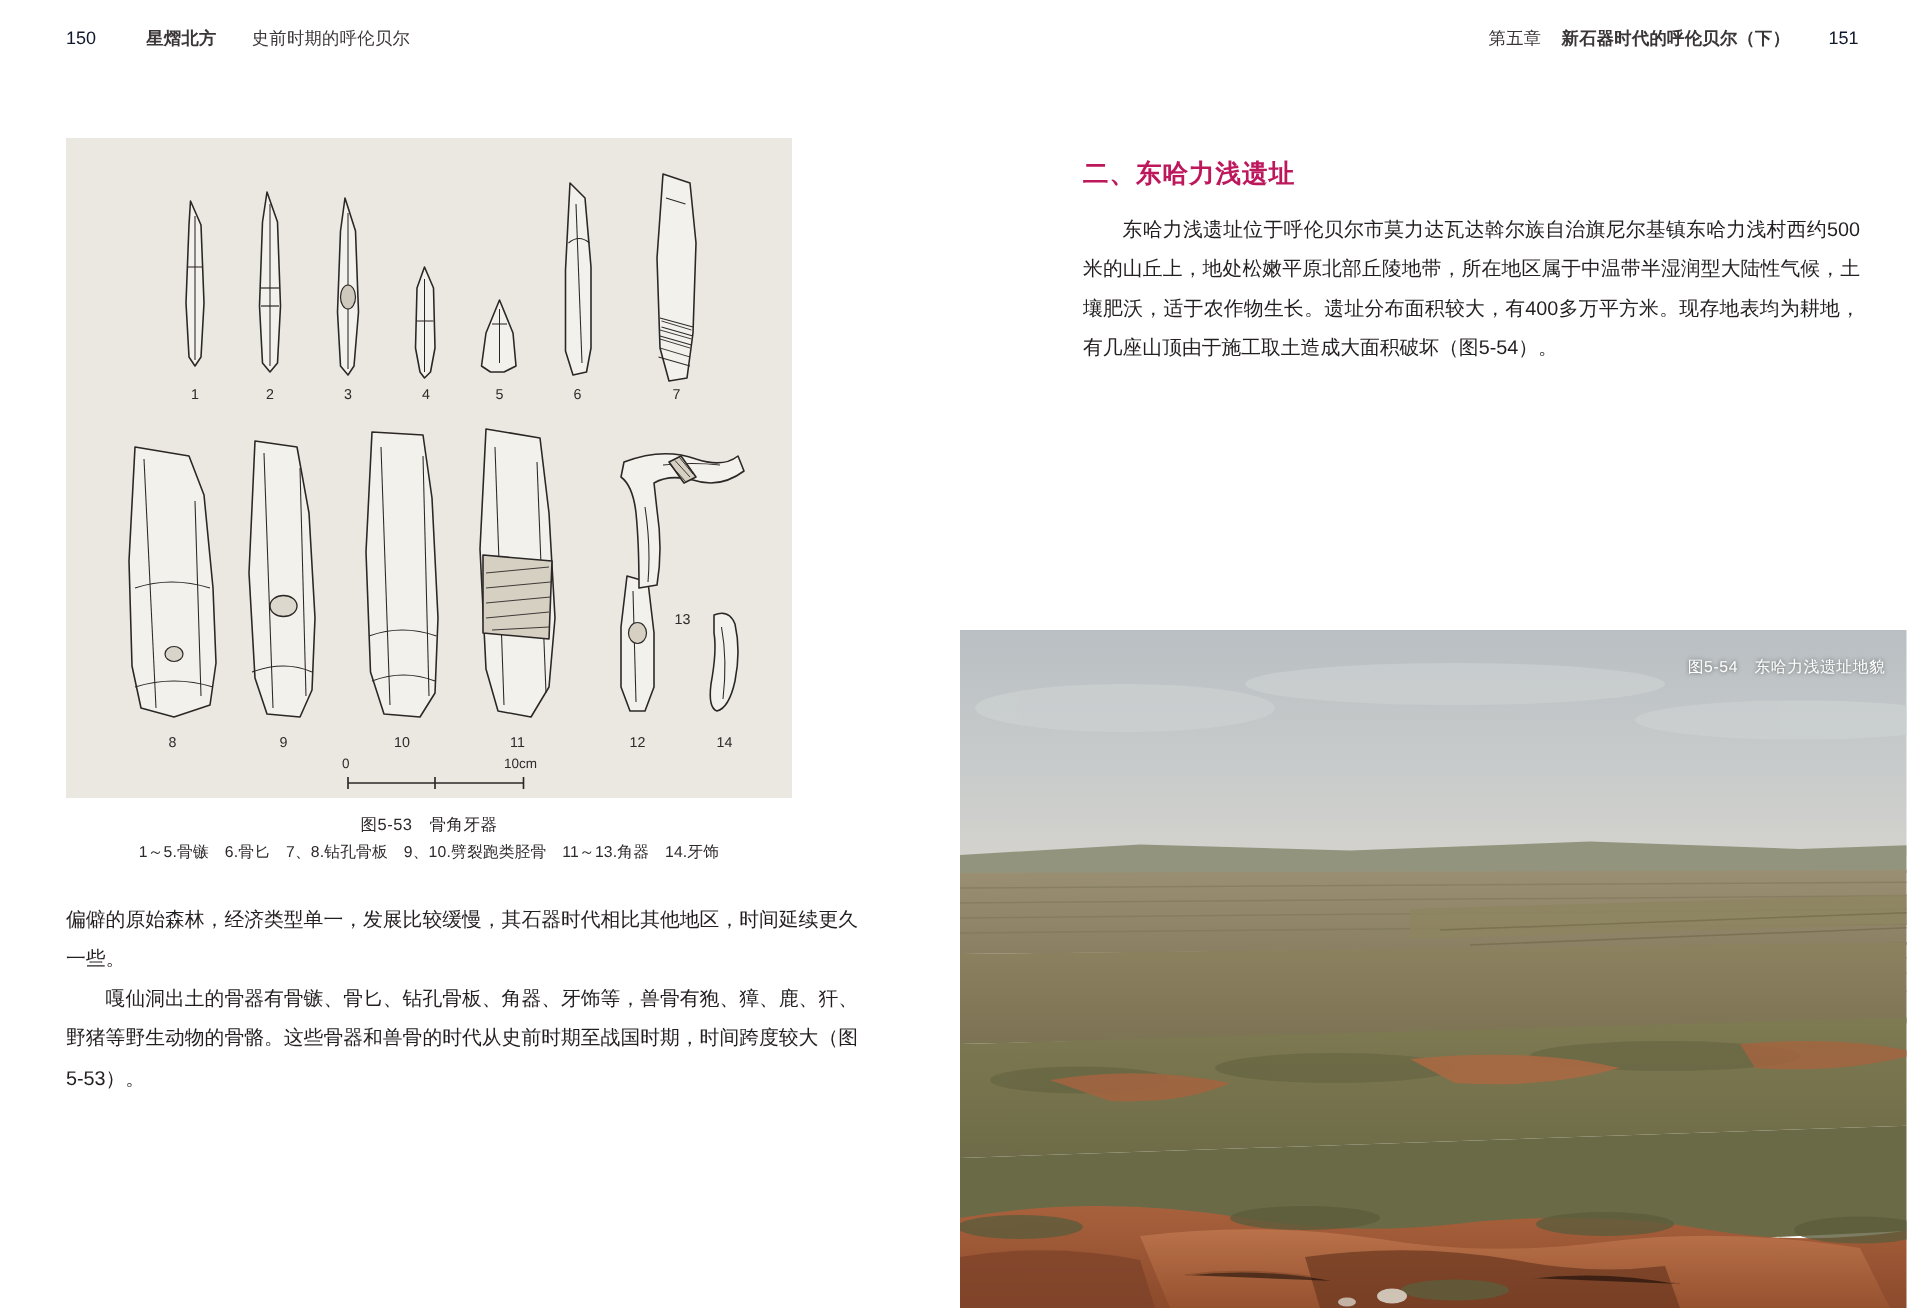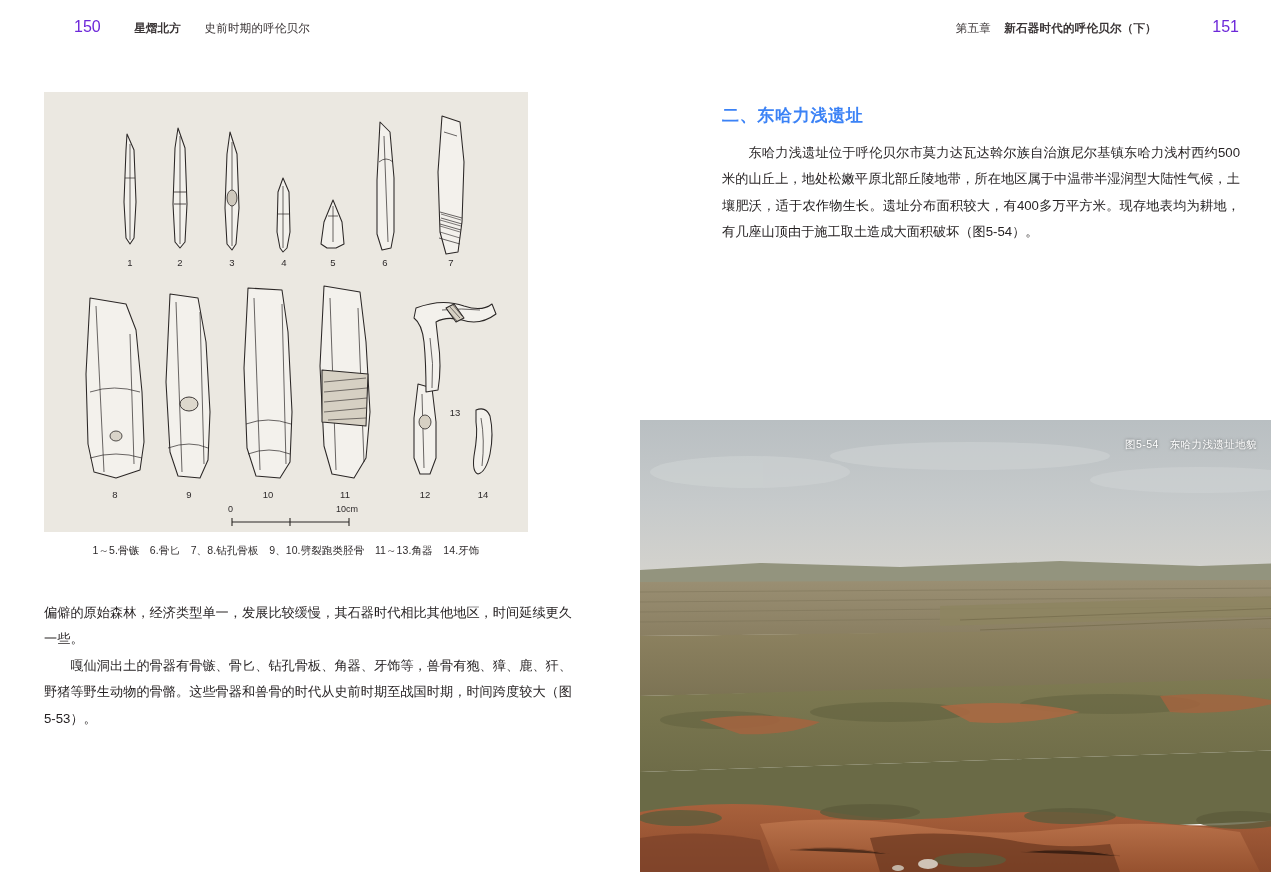--- a/index.html
+++ b/index.html
@@ -26,24 +26,23 @@
     position: absolute;
     top: 18px;
     font-size: 11.5px;
     letter-spacing: 0.02em;
     white-space: nowrap;
     color: #3a3536;
   }
   .runhead-left { left: 44px; }
   .runhead-right { right: 46px; text-align: right; }
   .runhead .folio {
-    color: #6d28d9;
-    font-size: 16px;
+    color: #0f172a;
+    font-size: 12px;
     letter-spacing: 0;
-    margin-left: 30px;
   }
   .runhead .bookname {
     font-weight: bold;
     margin: 0 20px;
   }
   .runhead .chaptitle {
     color: #3a3536;
   }
   .runhead-right .chapnum {
     font-weight: normal;
@@ -102,21 +101,21 @@
     width: 518px;
   }
 
   
   .section-heading {
     position: absolute;
     left: 722px;
     top: 104px;
     font-size: 17px;
     font-weight: bold;
-    color: #3b82f6;
+    color: #be185d;
     letter-spacing: 0.04em;
   }
 
   
   .photo {
     position: absolute;
     left: 640px;
     top: 420px;
     width: 631px;
     height: 452px;
@@ -273,20 +272,21 @@
         <line x1="188" y1="426" x2="188" y2="434" stroke="#2b2726" stroke-width="1.1"></line>
         <line x1="246" y1="426" x2="246" y2="434" stroke="#2b2726" stroke-width="1.1"></line>
         <line x1="305" y1="426" x2="305" y2="434" stroke="#2b2726" stroke-width="1.1"></line>
       </g>
     </svg>
     <div style="position:absolute; left:184px; top:412px; font-size:9px; color:#2e2a2b;">0</div>
     <div style="position:absolute; left:292px; top:412px; font-size:9px; color:#2e2a2b;">10cm</div>
   </div>
 
   <div class="fig-caption" id="fig53-caption">
+    <div class="line1">图5-53　骨角牙器</div>
     <div class="line2">1～5.骨镞　6.骨匕　7、8.钻孔骨板　9、10.劈裂跑类胫骨　11～13.角器　14.牙饰</div>
   </div>
 
   <div class="body-text" id="left-body">
     <p>偏僻的原始森林，经济类型单一，发展比较缓慢，其石器时代相比其他地区，时间延续更久一些。</p>
     <p class="indent">嘎仙洞出土的骨器有骨镞、骨匕、钻孔骨板、角器、牙饰等，兽骨有狍、獐、鹿、犴、野猪等野生动物的骨骼。这些骨器和兽骨的时代从史前时期至战国时期，时间跨度较大（图5-53）。</p>
   </div>
 
   <div class="section-heading">二、东哈力浅遗址</div>
 

